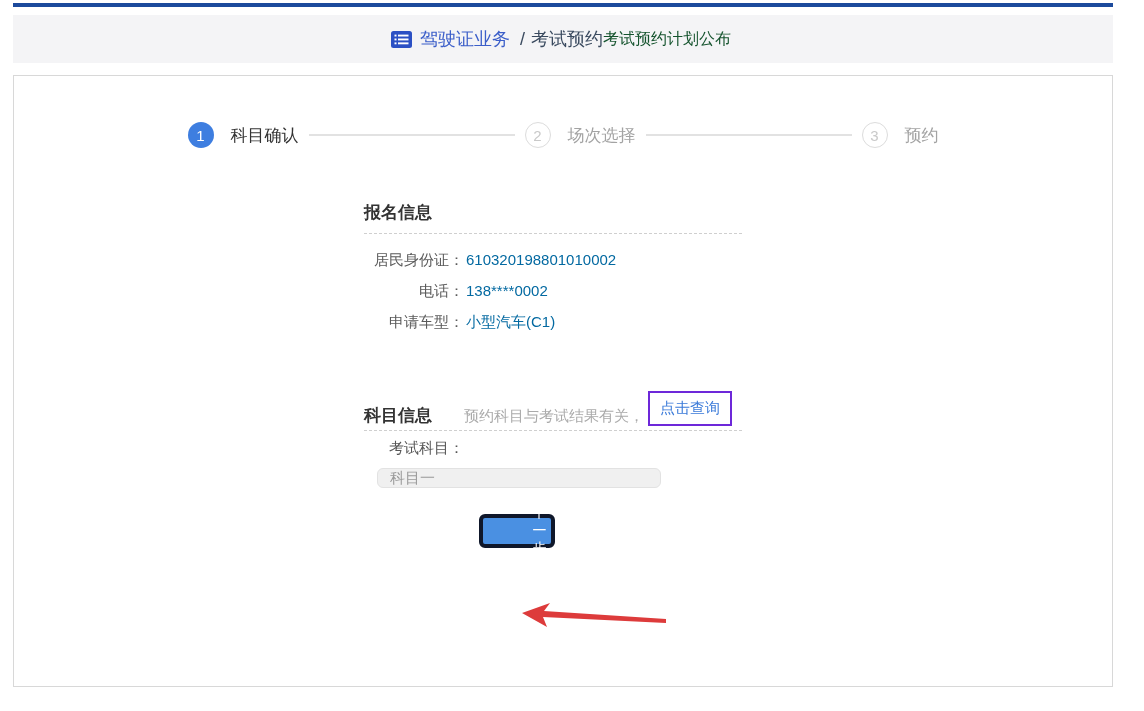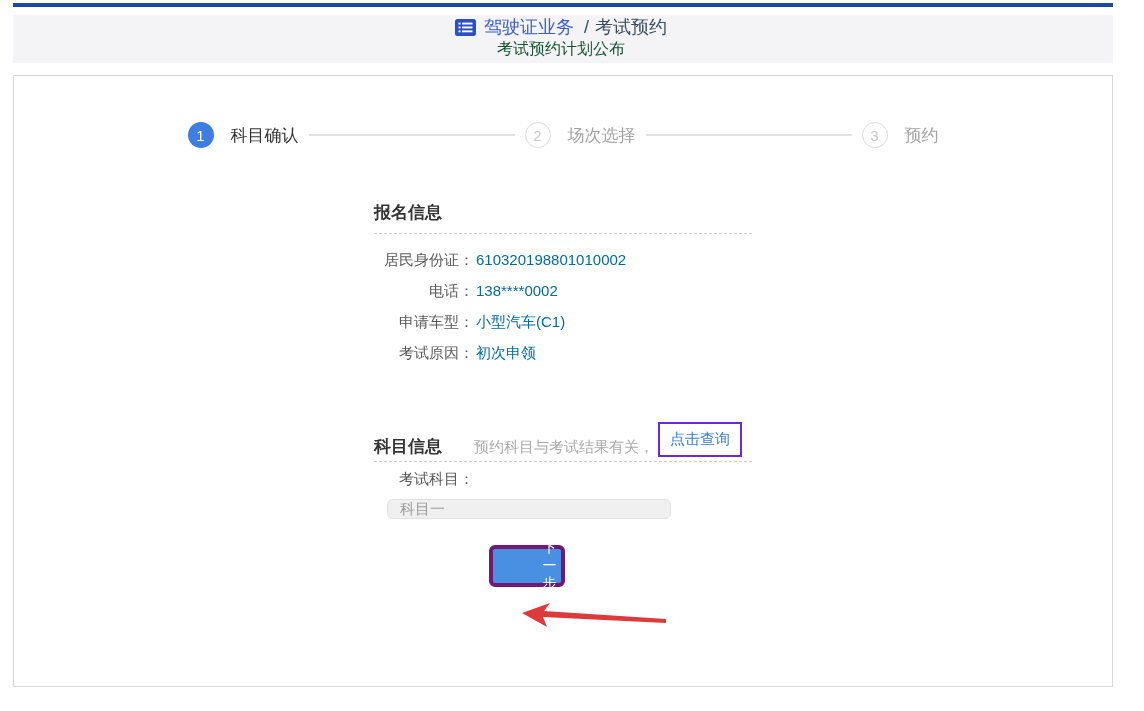--- a/index.html
+++ b/index.html
@@ -1,22 +1,22 @@
 <!DOCTYPE html>
 <html><head>
 <meta charset="utf-8">
 <style>
   * { margin:0; padding:0; box-sizing:border-box; }
   html,body { width:1144px; height:711px; background:#ffffff; overflow:hidden;
     font-family:"Liberation Sans","DejaVu Sans",sans-serif; }
   .wrap { width:1100px; margin-left:13px; }
   .top-accent { height:4px; background:#1c4a9c; margin-top:3px; }
   .page-header { margin-top:8px; height:48px; background:#f4f4f6;
-    display:flex; align-items:center; justify-content:flex-start;
-    padding:0 14px 0 10px;flex-direction:column; }
+    display:flex; align-items:center; justify-content:center;
+    padding:0 14px 0 10px; }
   .crumb { display:flex; align-items:center; font-size:18px; }
   .crumb .icon { display:inline-flex; margin-right:8px; }
   .crumb-section { color:#3b5ec9; cursor:pointer; }
   .crumb-sep { color:#3a4a5f; margin:0 6px 0 10px; }
   .crumb-page { color:#3a4a5f; }
   .plan-link { color:#14532d; font-size:16px; cursor:pointer; text-decoration:none; }
 
   .panel { margin-top:12px; height:612px; border:1px solid #d8d8d8; background:#fff; position:relative; }
 
   .stepper { position:absolute; top:46px; left:0; width:100%;
@@ -24,21 +24,21 @@
   .step { display:flex; align-items:center; }
   .step-circle { width:26px; height:26px; border-radius:50%; font-size:15px;
     display:flex; align-items:center; justify-content:center; }
   .step.active .step-circle { background:#3e7ee0; color:#fff; }
   .step.inactive .step-circle { background:#fff; border:1px solid #dcdcdc; color:#c9c9c9; }
   .step-label { margin-left:17px; font-size:17px; }
   .step.active .step-label { color:#333; }
   .step.inactive .step-label { color:#a3a3a3; }
   .connector { width:206px; height:2px; background:#e2e2e2; margin:0 10px; }
 
-  .content { position:absolute; left:360px; top:127px; width:378px; }
+  .content { position:absolute; left:350px; top:127px; width:378px; }
   .section-title { font-size:17px; line-height:20px; font-weight:bold; color:#333; }
   .divider { border-top:1px dashed #cfcfcf; margin-top:10px; }
 
   .info-list { margin-top:10px; }
   .info-row { display:flex; font-size:15px; line-height:31px; }
   .info-label { width:100px; text-align:right; color:#5a5a5a; }
   .info-value { margin-left:2px; color:#0369a1; }
 
   .section2 { margin-top:54px; }
   .section2-head { display:flex; align-items:flex-end; }
@@ -47,21 +47,21 @@
   .query-link { color:#3a7ad9; font-size:15px; cursor:pointer; text-decoration:none; }
   .divider2 { border-top:1px dashed #cfcfcf; margin-top:4px; }
 
   .sub { margin-left:13px; margin-top:8px; }
   .sub-label { font-size:15px; line-height:18px; color:#555; margin-left:12px; }
   .input-box { margin-top:11px; width:284px; height:20px; background:#f0f0f0;
     border:1px solid #e2e2e2; border-radius:6px; display:flex; align-items:center;
     padding-left:12px; color:#999; font-size:15px; }
 
   .btn-row { margin-top:26px; margin-left:102px; }
-  .next-btn { width:76px; height:42px; background:#4a90e2; border:4px solid #701a75;
+  .next-btn { width:76px; height:34px; background:#4a90e2; border:4px solid #0f172a;
     border-radius:6px; color:#fff; font-size:14px; letter-spacing:1px;
     display:flex; align-items:center; justify-content:center; cursor:pointer;
     font-family:inherit;padding-left:46px; }
 
   .arrow-svg { position:absolute; left:503px; top:524px; pointer-events:none; }
 </style>
 </head>
 <body>
 
 <div class="wrap">
@@ -117,24 +117,20 @@
           <span class="info-value">610320198801010002</span>
         </div>
         <div class="info-row">
           <span class="info-label">电话：</span>
           <span class="info-value">138****0002</span>
         </div>
         <div class="info-row">
           <span class="info-label">申请车型：</span>
           <span class="info-value">小型汽车(C1)</span>
         </div>
-        <div class="info-row">
-          <span class="info-label">考试原因：</span>
-          <span class="info-value">初次申领</span>
-        </div>
       </div>
 
       <div class="section2">
         <div class="section2-head">
           <span class="section-title">科目信息</span>
           <span class="hint">预约科目与考试结果有关，</span>
           <span class="query-box">
             <a class="query-link">点击查询</a>
           </span>
         </div>

